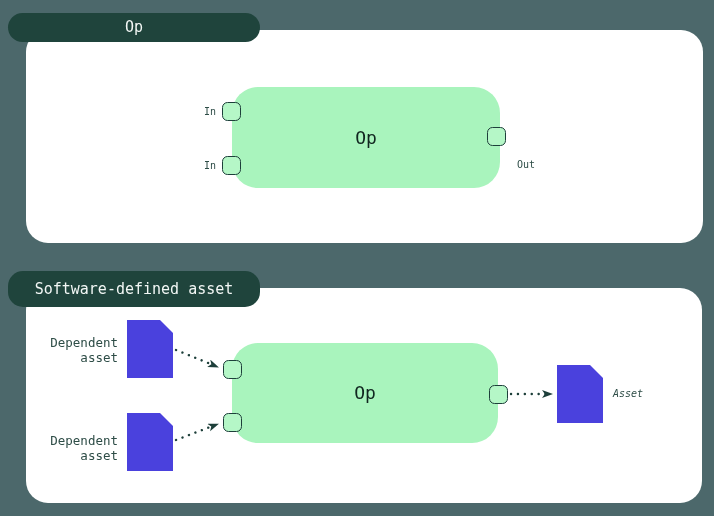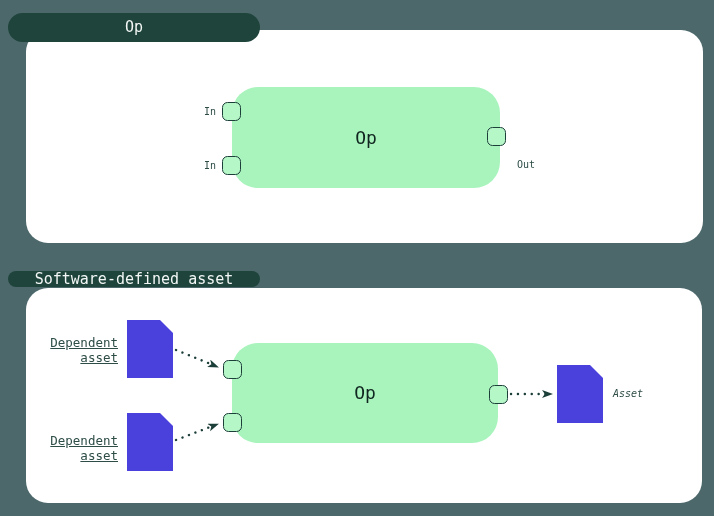--- a/index.html
+++ b/index.html
@@ -27,21 +27,21 @@
     justify-content: center;
     z-index: 1;
   }
   .tab-label {
     color: var(--tab-text, #f2f7f5);
     font-size: 15px;
     line-height: 1;
     white-space: pre;
   }
   .s1-tab { left: 8px;  top: 13px;  width: 252px; height: 29px; }
-  .s2-tab { left: 8px;  top: 271px; width: 252px; height: 16px; }
+  .s2-tab { left: 8px;  top: 271px; width: 252px; height: 36px; }
 
   
   .card {
     position: absolute;
     background: var(--card-bg, #ffffff);
     border-radius: 22px;
     z-index: 0;
   }
   .s1-card { left: 26px; top: 30px;  width: 677px; height: 213px; }
   .s2-card { left: 26px; top: 288px; width: 676px; height: 215px; }
@@ -97,21 +97,20 @@
     position: absolute;
     color: var(--label-text, #2e4d47);
     font-size: 12.5px;
     line-height: 15px;
     width: 82px;
     left: 36px;
     text-align: right;
     white-space: normal;
     overflow-wrap: break-word;
     z-index: 3;
-    text-decoration: underline;
   }
   .dep-label-1 { top: 335px; }
   .dep-label-2 { top: 433px; }
   .asset-label { left: 613px; top: 386px; font-style: italic; }
 
   
   .asset-doc {
     position: absolute;
     width: 46px;
     height: 58px;

